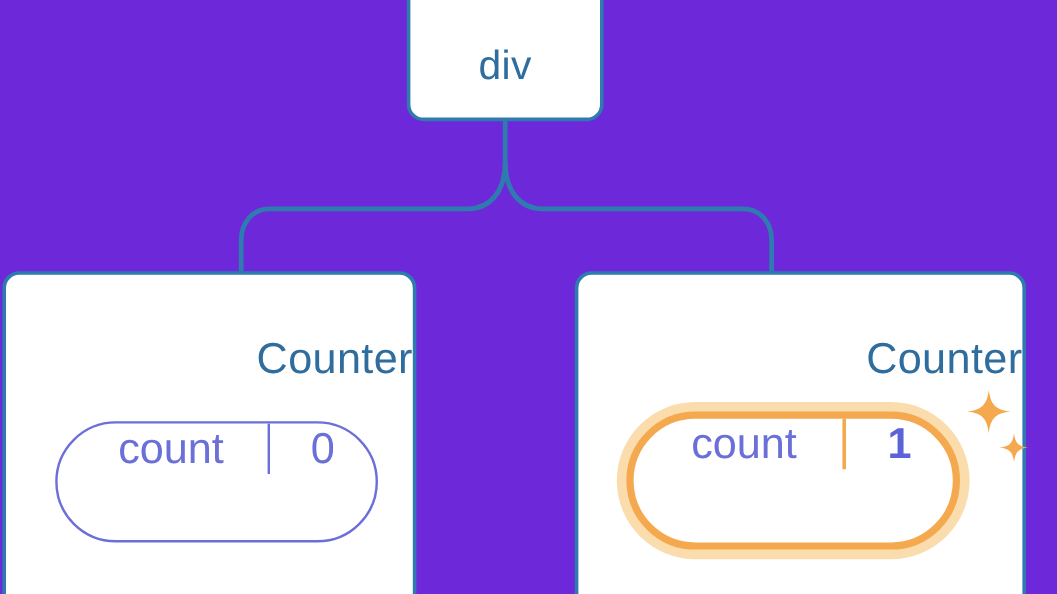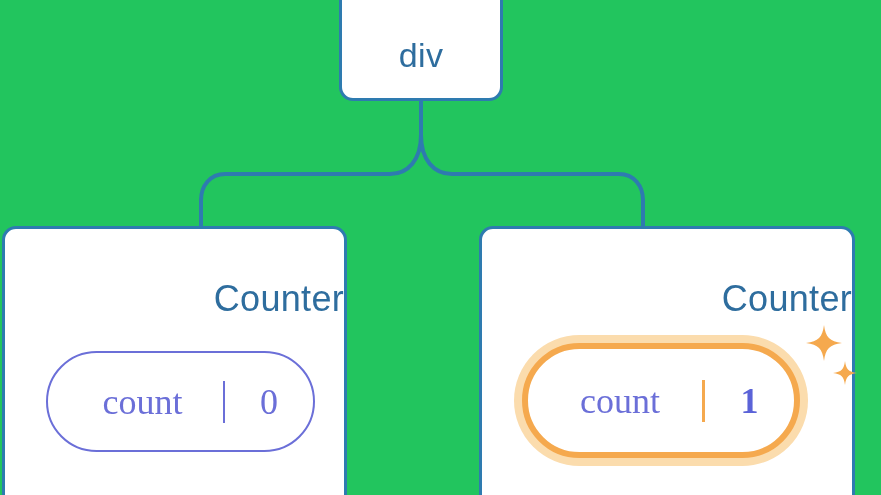--- a/index.html
+++ b/index.html
@@ -11,21 +11,21 @@
     width: 881px;
     height: 495px;
     background: #4c6670;
     font-family: "Liberation Sans", sans-serif;
     overflow: hidden;
   }
   #stage {
     position: relative;
     width: 881px;
     height: 495px;
-    background: #22c55e;
+    background: #6d28d9;
   }
 
   
   #connectors {
     position: absolute;
     left: 0;
     top: 0;
     width: 881px;
     height: 495px;
     pointer-events: none;
@@ -74,24 +74,23 @@
     font-size: 36px;
     color: #2e6d9e;
     letter-spacing: 0.3px;
     line-height: 1;
   }
 
   
   .pill {
     position: absolute;
     display: flex;
-    align-items: center;
+    align-items: flex-start;
     box-sizing: border-box;
     background: #ffffff;
-    font-family: Liberation Serif, serif;
   }
 
   .pill-plain {
     left: 41px;
     top: 122px;
     width: 269px;
     height: 101px;
     border: 2px solid #6b6fd8;
     border-radius: 51px;
   }

